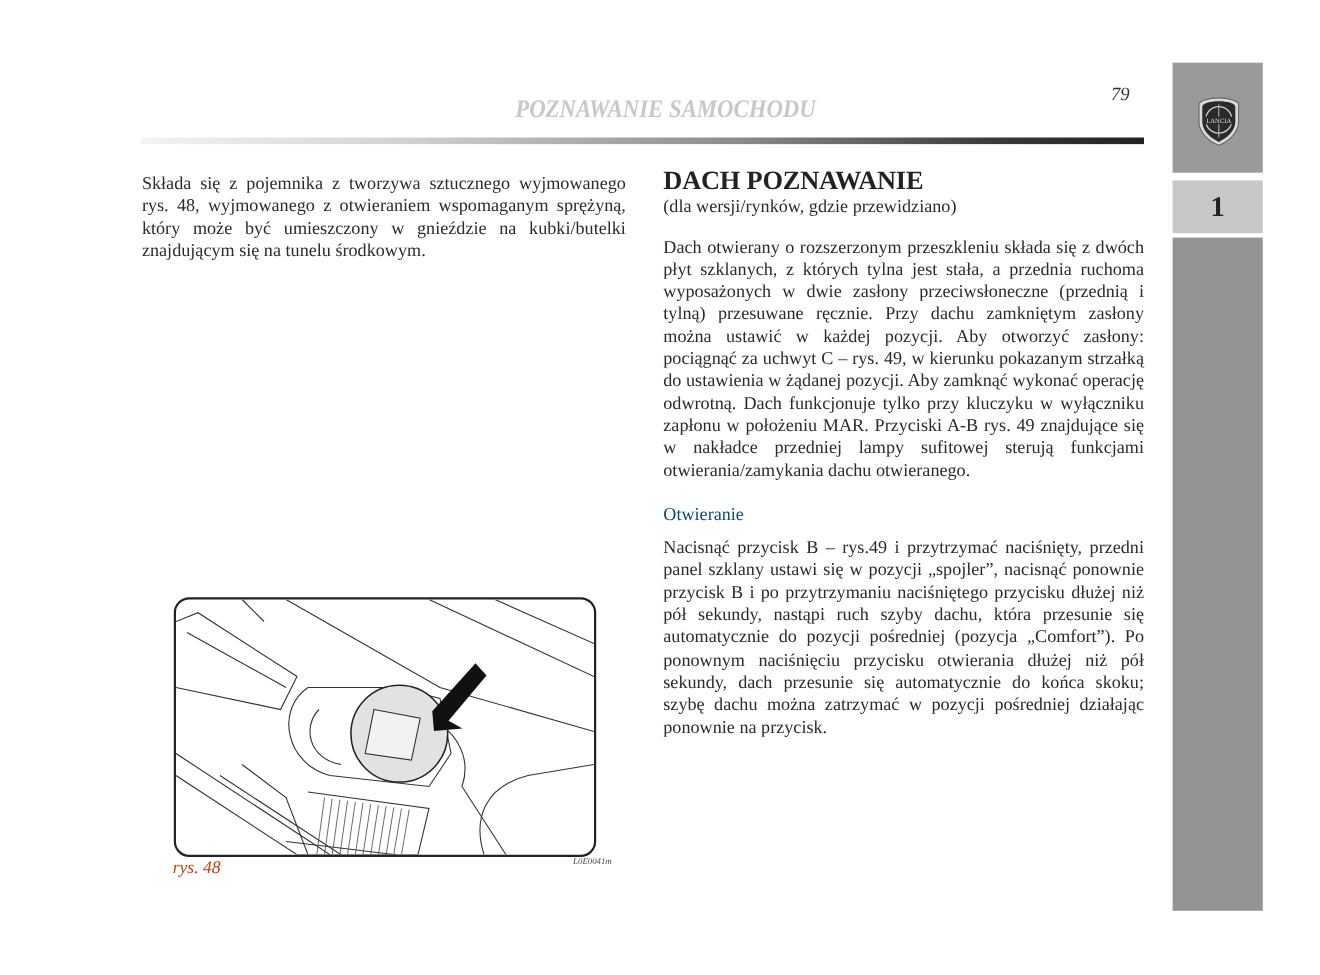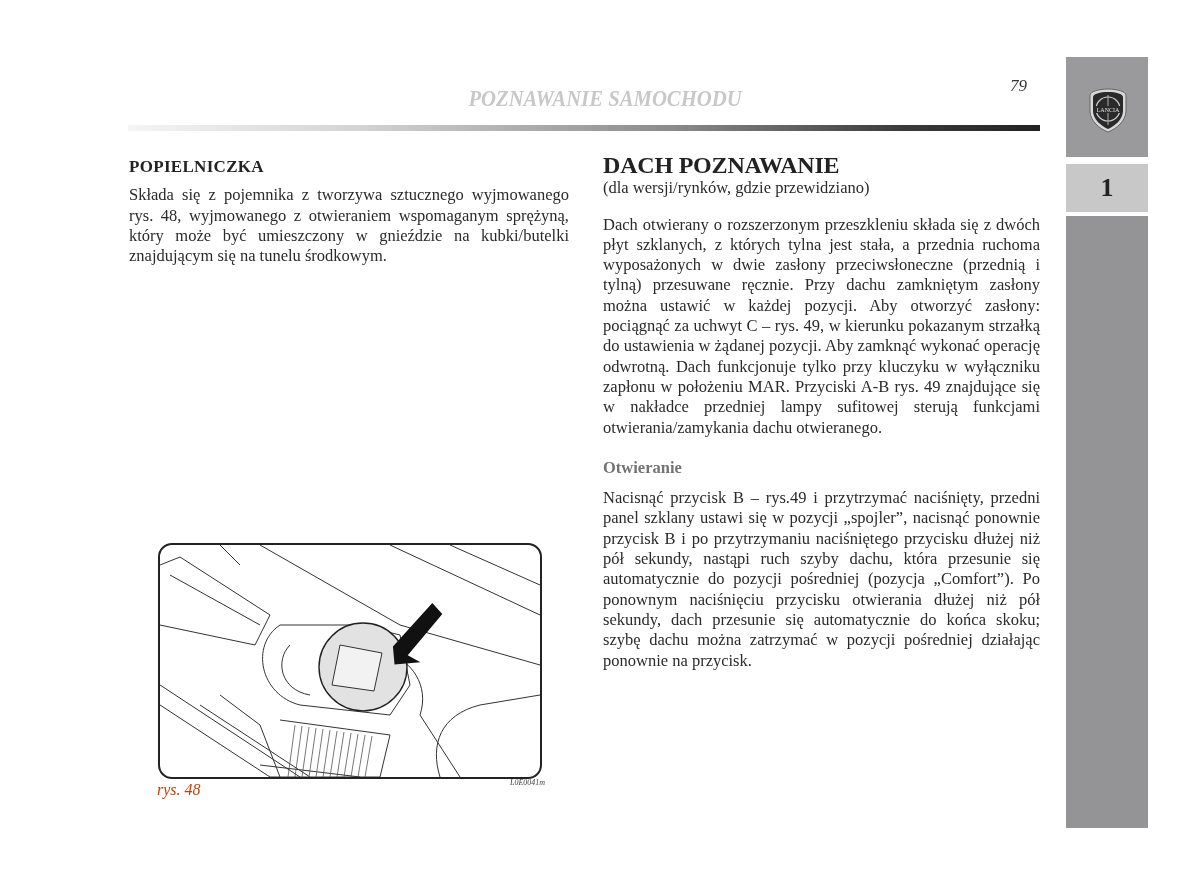--- a/index.html
+++ b/index.html
@@ -11,27 +11,27 @@
   .sidebar-logo { position:absolute; left:1066px; top:57px; width:82px; height:100px; background:#9a9a9c; }
   .sidebar-tab { position:absolute; left:1066px; top:164px; width:82px; height:48px; background:#c8c8c8; text-align:center; line-height:48px; font-size:26px; font-weight:bold; color:#222; }
   .sidebar-bar { position:absolute; left:1066px; top:216px; width:82px; height:612px; background:#949496; }
   .logo-svg { position:absolute; left:22px; top:30px; }
 
   .col { position:absolute; font-size:16.5px; line-height:20.3px; }
   .left-col { left:129px; top:157px; width:440px; }
   .right-col { left:603px; top:155px; width:437px; }
   h2.sec { margin:0 0 8px 0; font-size:17px; font-weight:bold; letter-spacing:0.3px; color:#222; }
   h1.sec { margin:0 0 3px 0; font-size:24px; font-weight:bold; color:#222; letter-spacing:-0.2px; }
-  h3.sub { margin:0 0 10px 0; font-size:16.5px; font-weight:bold; color:#737373; }
+  h3.sub { margin:0 0 10px 0; font-size:16.5px; font-weight:normal; color:#0c4a6e; }
   p { margin:0 0 20px 0; text-align:justify; }
   p.intro { margin-bottom:16px; text-align:left; }
 
   .figure { position:absolute; left:158px; top:543px; width:380px; height:232px; border:2px solid #222; border-radius:14px; overflow:hidden; background:#fff; }
   .fig-caption { position:absolute; left:157px; top:781px; font-size:16px; font-style:italic; color:#c2410c; }
-  .fig-code { position:absolute; left:510px; top:778px; font-size:8px; font-style:italic; color:#444; }
+  .fig-code { position:absolute; left:521px; top:778px; font-size:8px; font-style:italic; color:#444; }
 </style>
 </head>
 <body>
 
 <div class="header-title">POZNAWANIE SAMOCHODU</div>
 <div class="page-num">79</div>
 <div class="header-rule"></div>
 
 <div class="sidebar-logo">
   <svg class="logo-svg" width="40" height="46" viewBox="0 0 40 46">
@@ -40,21 +40,20 @@
     <circle cx="20" cy="22" r="12" fill="none" stroke="#cfcfcf" stroke-width="1.2"></circle>
     <line x1="20" y1="8" x2="20" y2="38" stroke="#bdbdbd" stroke-width="0.9"></line>
     <rect x="6" y="19" width="28" height="7" fill="#2a2a2a"></rect>
     <text x="20" y="25" text-anchor="middle" font-size="6" font-family="Liberation Serif, serif" fill="#e0e0e0">LANCIA</text>
   </svg>
 </div>
 <div class="sidebar-tab">1</div>
 <div class="sidebar-bar"></div>
 
 <div class="col left-col">
-  <h2 class="sec">POPIELNICZKA</h2>
   <p>Składa się z pojemnika z tworzywa sztucznego wyjmowanego rys. 48, wyjmowanego z otwieraniem wspomaganym sprężyną, który może być umieszczony w gnieździe na kubki/butelki znajdującym się na tunelu środkowym.</p>
 </div>
 
 <div class="figure">
   <svg width="380" height="232" viewBox="0 0 380 232">
     <g fill="none" stroke="#333" stroke-width="1">
       <path d="M100 0 L240 80 L380 120"></path>
       <path d="M60 0 L80 20"></path>
       <path d="M230 0 L380 70"></path>
       <path d="M290 0 L380 40"></path>

